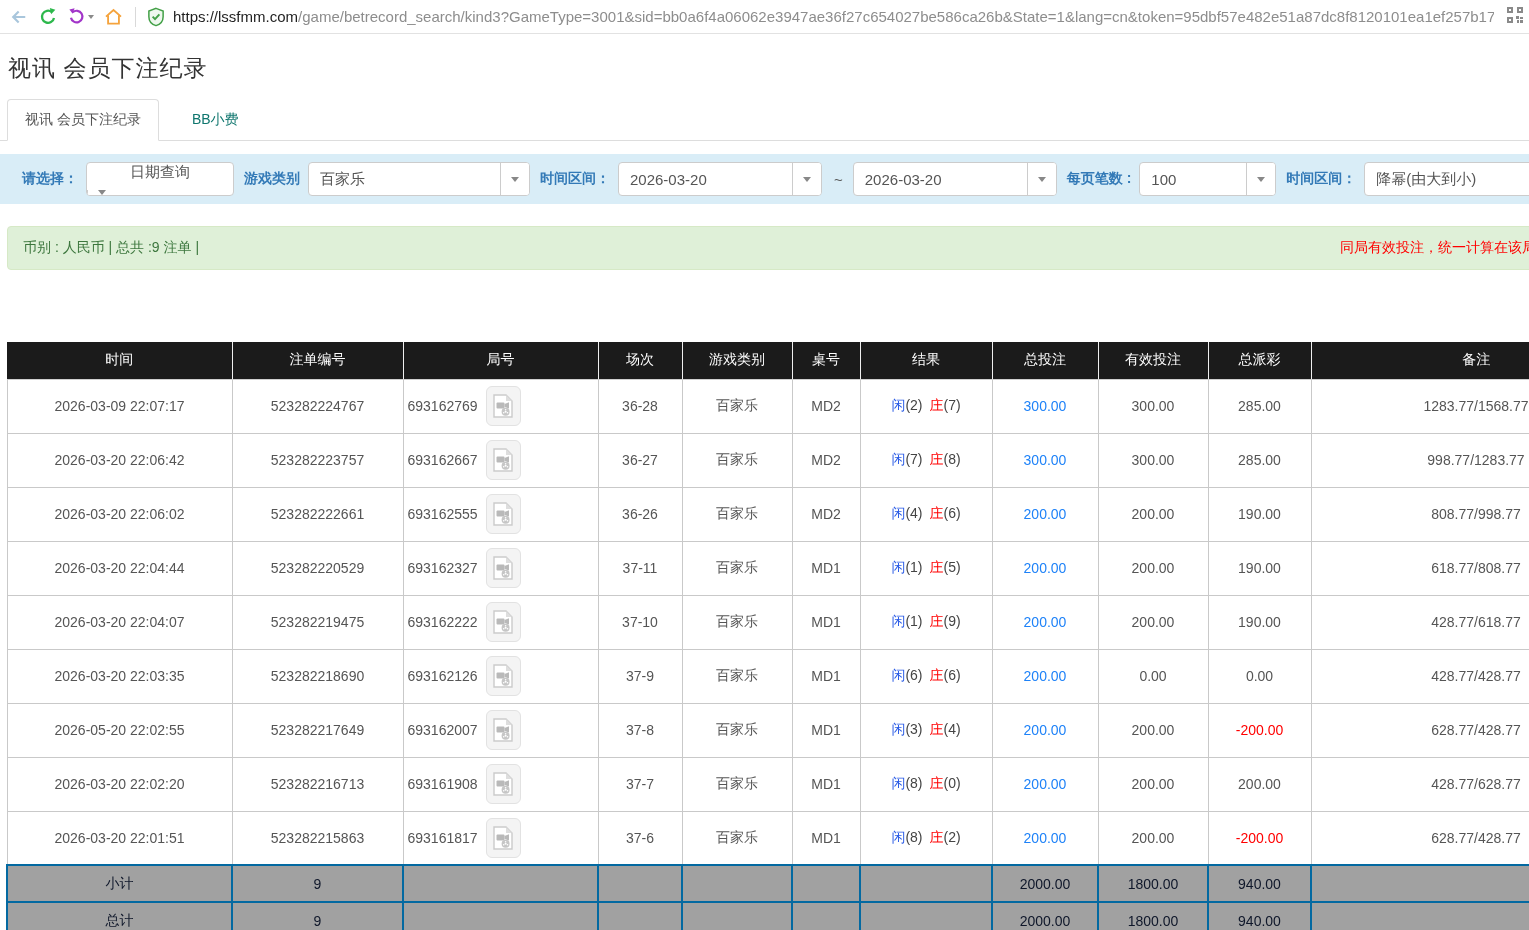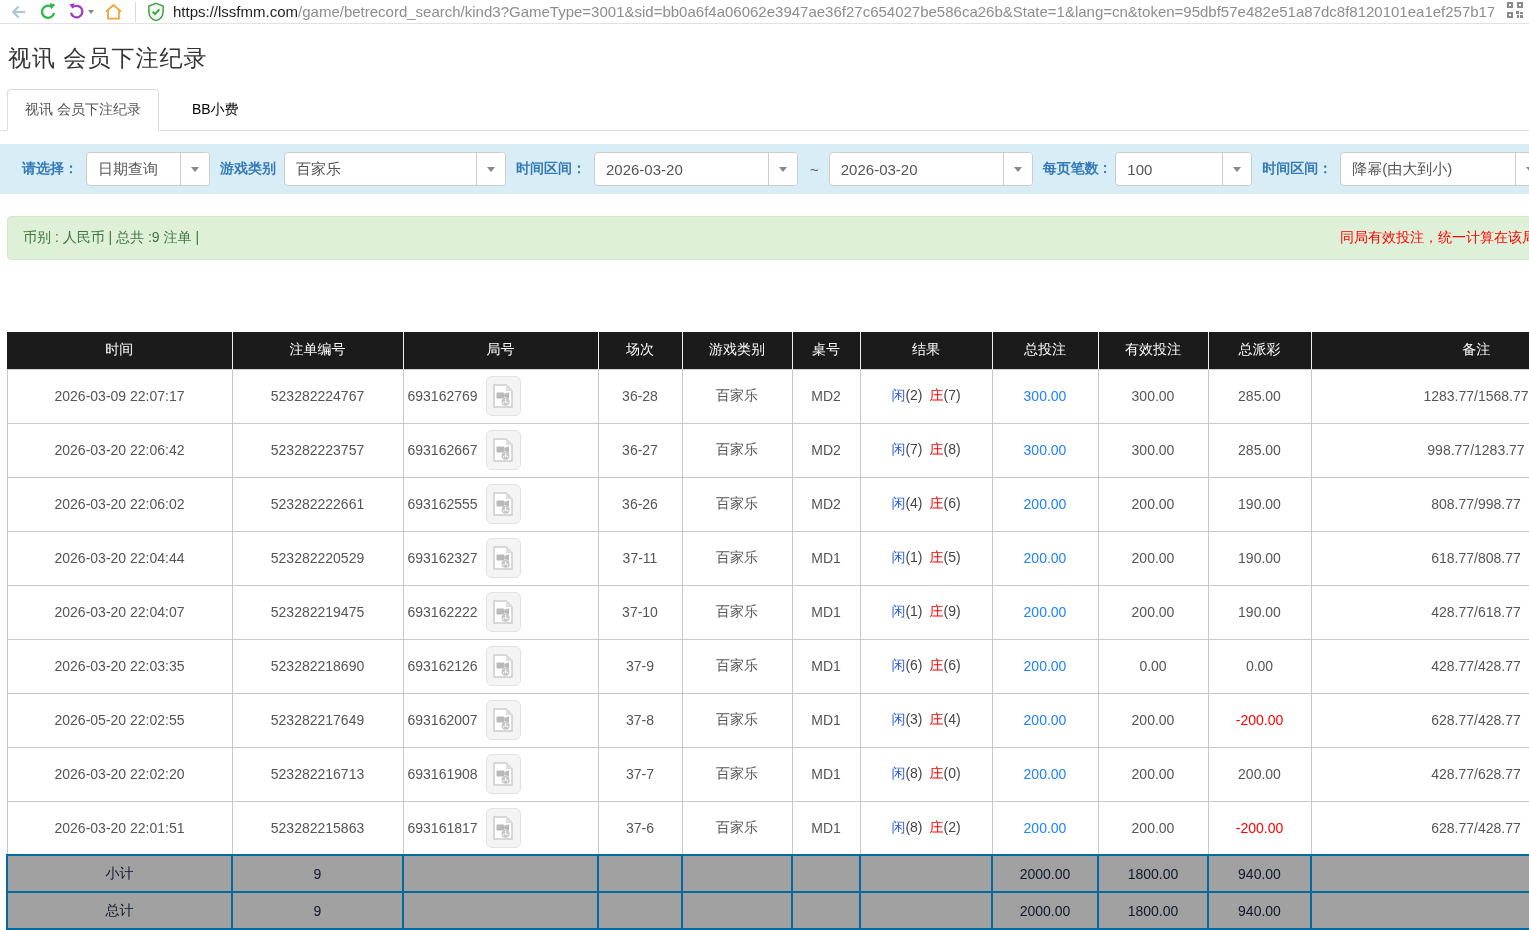--- a/index.html
+++ b/index.html
@@ -3,52 +3,52 @@
 <meta charset="utf-8">
 <style>
   * { box-sizing: border-box; }
   html,body { margin:0; padding:0; }
   body {
     width:1529px; height:930px; overflow:hidden; position:relative;
     background:#fff; font-family:"Liberation Sans","DejaVu Sans",sans-serif;
   }
 
   
-  .browser-bar{ height:24px; display:flex; align-items:center; padding:0 6px 0 8px;
+  .browser-bar{ height:34px; display:flex; align-items:center; padding:0 6px 0 8px;
     border-bottom:1px solid #e2e2e2; gap:9px; }
   .nav-icon{ display:flex; align-items:center; cursor:pointer; }
   .undo-wrap{ display:flex; align-items:center; gap:2px; }
   .caret-sm{ width:0;height:0;border-left:3.5px solid transparent;border-right:3.5px solid transparent;
     border-top:4px solid #8a8a8a; }
   .vsep{ width:1px; height:20px; background:#d9d9d9; margin:0 2px; }
   .url-area{ display:flex; align-items:center; gap:8px; flex:1; overflow:hidden; }
   .url-text{ font-size:15px; color:#8d8d8d; white-space:nowrap; overflow:hidden; }
   .url-text .host{ color:#1f1f1f; }
   .qr-icon{ flex:none; margin-left:4px; cursor:pointer; }
 
   
   .page-title{ font-size:23px; color:#333; font-weight:500; margin:19px 0 0 8px; letter-spacing:1px; }
   .tabs{ display:flex; align-items:flex-end; border-bottom:1px solid #ddd; margin-top:15px; padding-left:7px; }
   .tab{ font-size:14px; padding:11px 17px; cursor:pointer; }
   .tab.active{ background:#fff; border:1px solid #ddd; border-bottom:1px solid #fff;
     border-radius:4px 4px 0 0; color:#555; margin-bottom:-1px; }
-  .tab.inactive{ color:#000000; margin-left:16px; }
+  .tab.inactive{ color:#0f766e; margin-left:16px; }
 
   
   .filter-bar{ margin-top:13px; background:#d9edf7; height:50px; width:1640px;
     display:flex; align-items:center; padding-left:22px; white-space:nowrap; }
   .flabel{ color:#337ab7; font-weight:bold; font-size:14px; margin-right:8px; }
   .dropdown{ background:#fff; border:1px solid #ccc; border-radius:4px; height:34px;
     display:flex; align-items:center; margin-right:10px; cursor:pointer; overflow:hidden; }
   .dropdown .val{ padding:0 11px; font-size:15px; color:#555; flex:1; overflow:hidden; }
   .dropdown .arrow{ width:29px; align-self:stretch; border-left:1px solid #ccc;
     display:flex; align-items:center; justify-content:center; background:#fff; }
   .tri{ width:0;height:0;border-left:4px solid transparent;border-right:4px solid transparent;
     border-top:5px solid #888; }
-  .dd-select{ width:124px; } .dd-game{ width:222px; } .dd-date{ width:204px; }
+  .dd-select{ width:148px;flex-direction:column; } .dd-game{ width:222px; } .dd-date{ width:204px; }
   .dd-size{ width:137px; } .dd-sort{ width:205px; }
   .tilde{ color:#555; font-size:15px; margin:0 10px 0 2px; }
 
   
   .summary-bar{ margin:22px 0 0 7px; width:1634px; height:44px; background:#dff0d8;
     border:1px solid #d6e9c6; border-radius:4px; display:flex; align-items:center;
     padding:0 104px 0 15px; font-size:14px; }
   .summary-left{ color:#3c763d; }
   .summary-right{ color:#ff0000; margin-left:auto; white-space:nowrap; }
 

